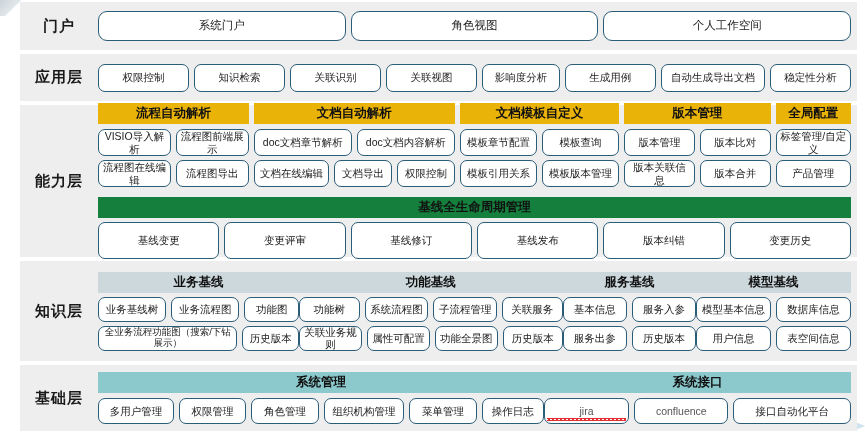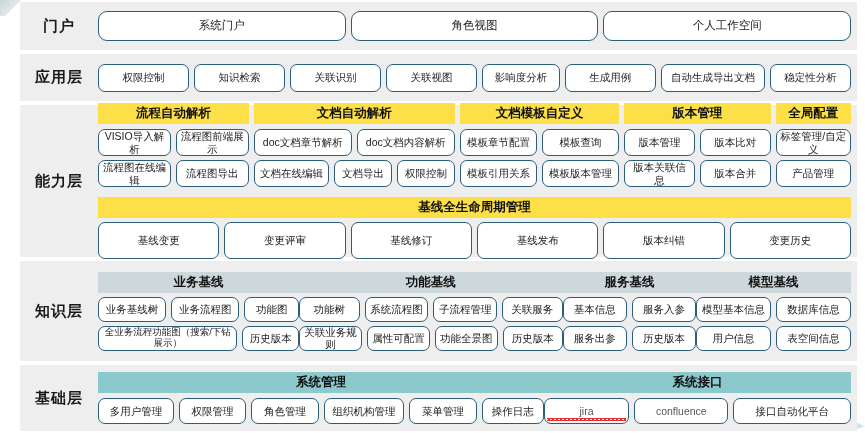--- a/index.html
+++ b/index.html
@@ -91,24 +91,24 @@
     font-size: 12.5px;
     font-weight: bold;
     color: #111111;
     text-align: center;
     display: flex;
     align-items: center;
     justify-content: center;
     height: 21px;
     box-sizing: border-box;
   }
-  .ghead.cap    { background: #fde047; }
+  .ghead.cap    { background: #eab308; }
   .ghead.know   { background: #ccd8dc; }
   .ghead.base   { background: #8bc9cd; }
-  .ghead.wide   { background: #fde047; }
+  .ghead.wide   { background: #15803d; }
 
   .row { display: flex; gap: 5px; }
 
   
   #band-portal { top: 2px; height: 48px; }
   #band-portal .pill { height: 30px; }
 
   
   #band-app { top: 54px; height: 47px; }
   #band-app .pill { height: 28px; }

